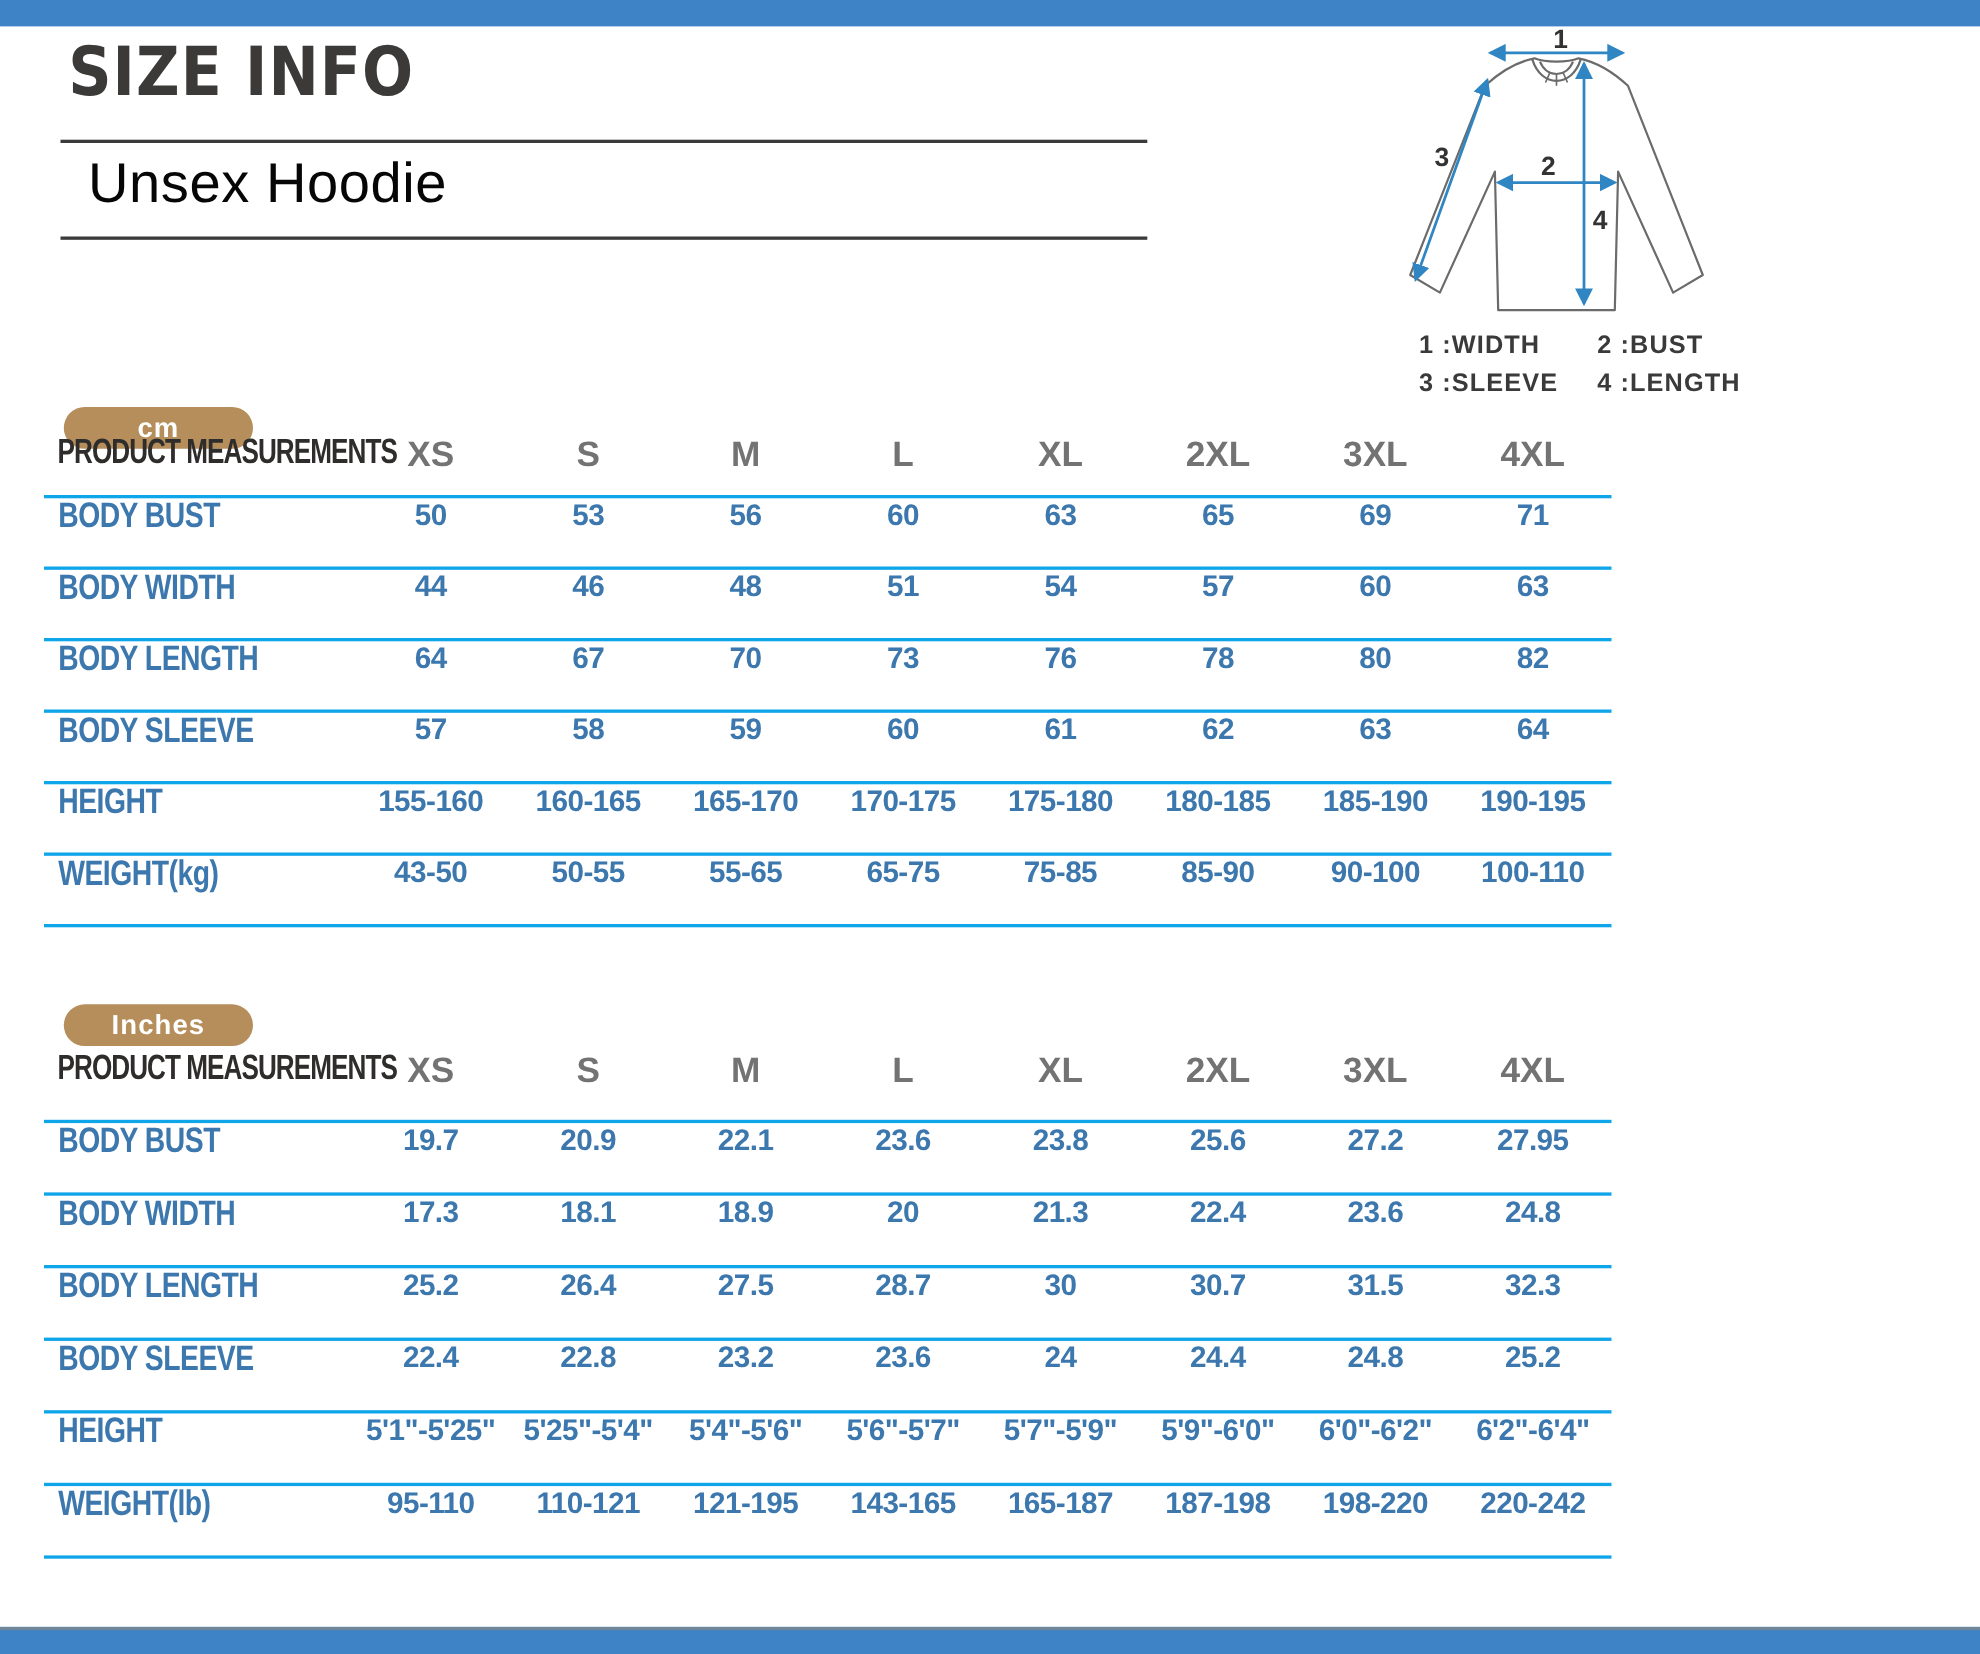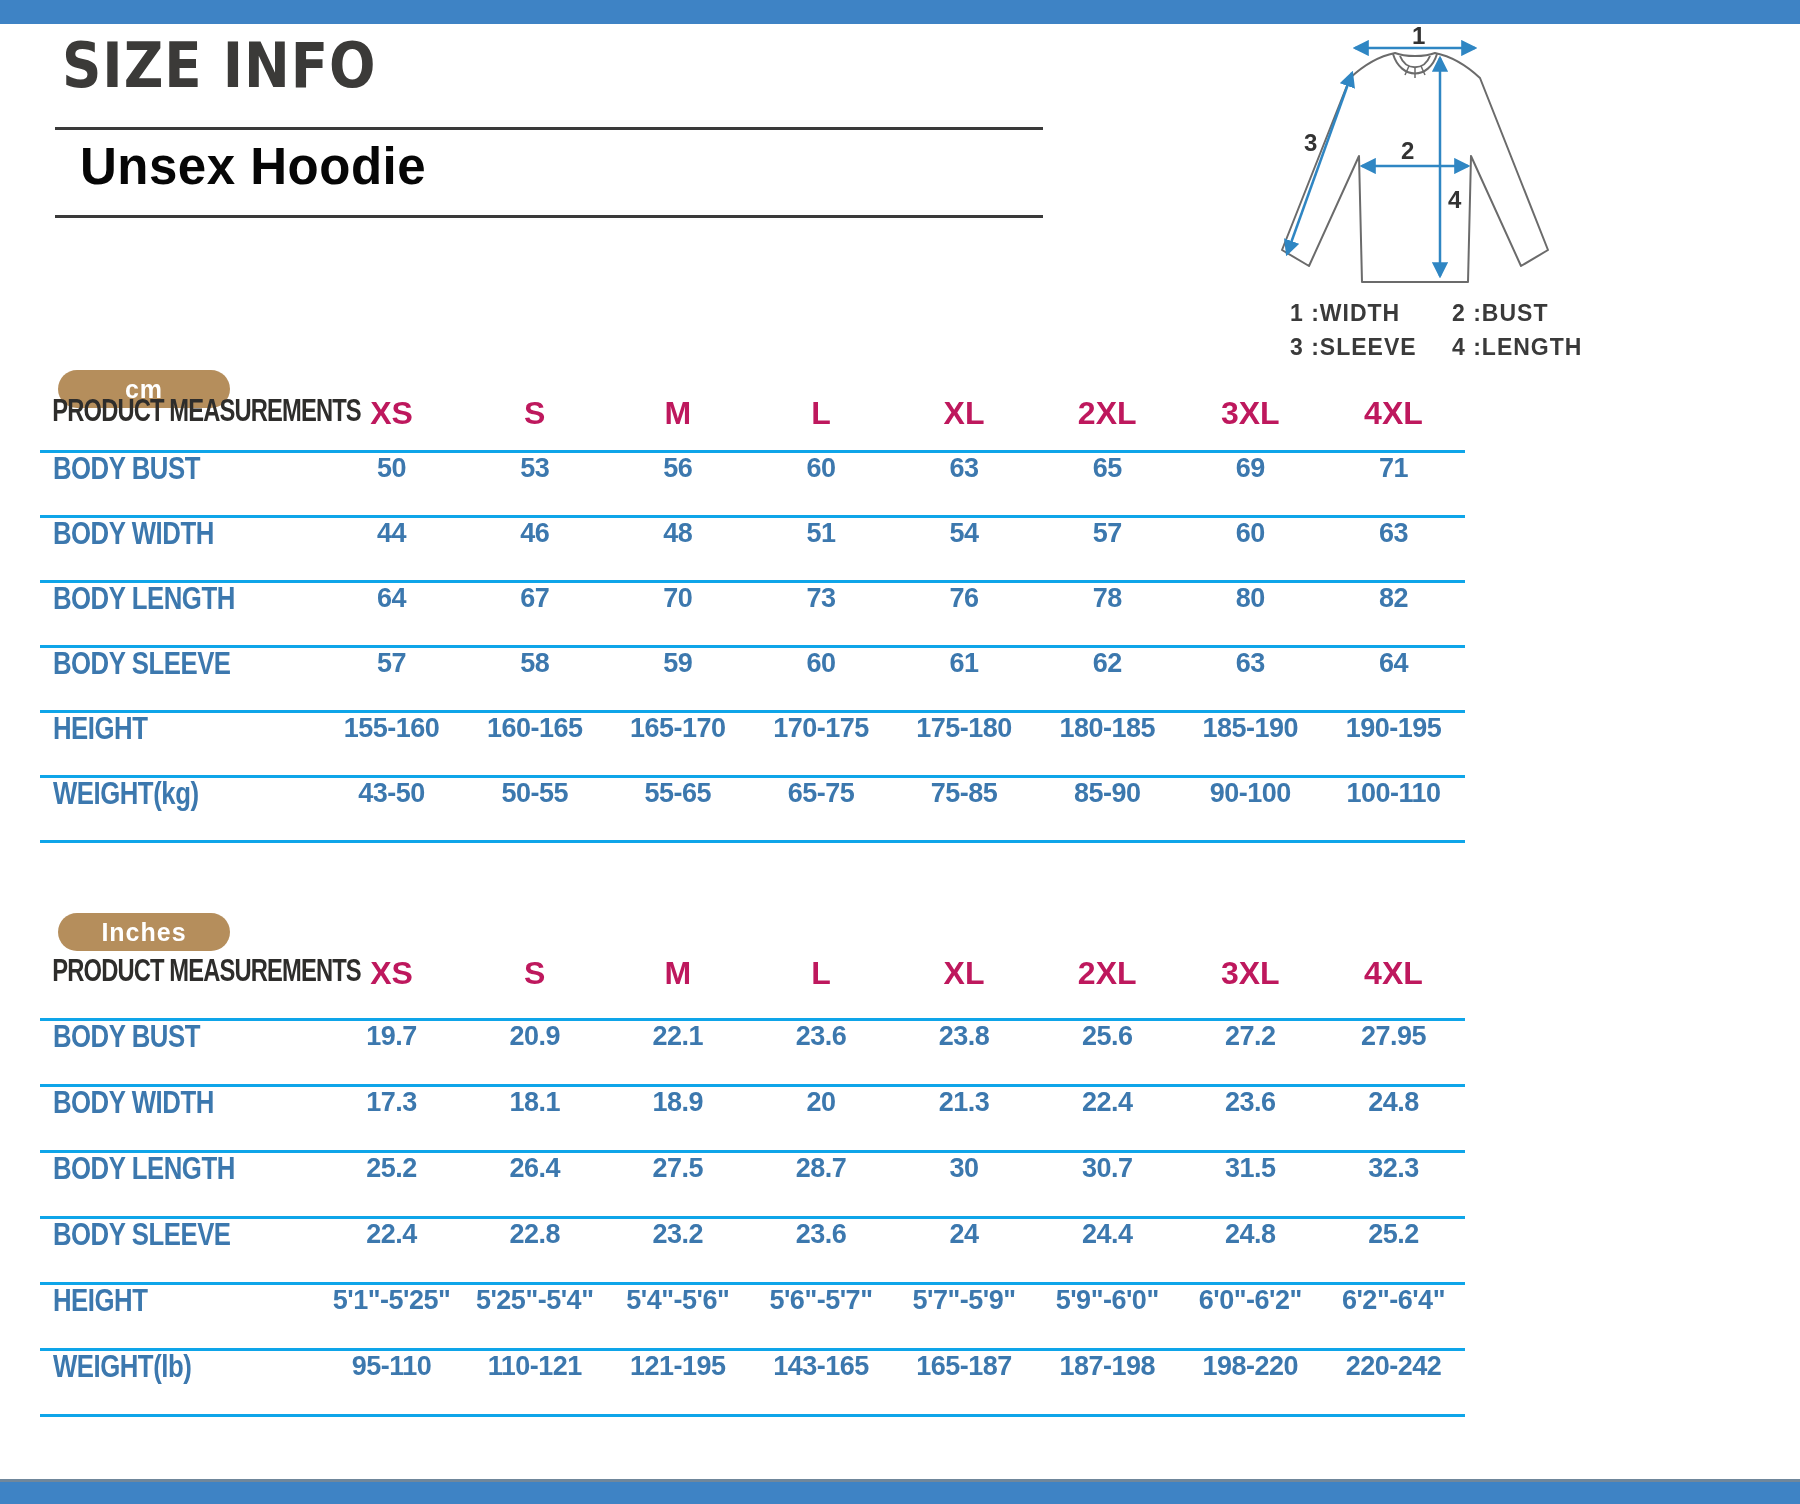--- a/index.html
+++ b/index.html
@@ -12,21 +12,21 @@
 
   .size-info{
     position:absolute;left:62px;top:30px;
     font-family:"DejaVu Sans",sans-serif;font-weight:bold;font-size:57px;
     color:#3b3a38;letter-spacing:1px;transform:scale(0.96,1.08);transform-origin:left top;
   }
   .rule{position:absolute;left:55px;width:988px;height:3px;background:#3a3a3a;}
   .rule1{top:127px;}
   .rule2{top:215px;}
   .subtitle{
-    position:absolute;left:80px;top:137px;font-size:51px;font-weight:bold;color:#060606;
+    position:absolute;left:80px;top:137px;font-size:51px;font-weight:normal;color:#060606;
     letter-spacing:0.5px;
     text-align:right;
   }
 
   .diagram{position:absolute;left:1255px;top:26px;width:320px;height:270px;}
   .legend{
     position:absolute;left:1290px;top:300px;display:grid;
     grid-template-columns:162px auto;row-gap:7px;
     font-size:23px;font-weight:bold;color:#3a3a3a;letter-spacing:1px;
   }
@@ -44,21 +44,21 @@
   .table-in{top:955px;}
   .trow{display:flex;align-items:flex-start;border-bottom:3px solid #0ea5e9;height:62px;}
   .table-in .trow{height:63px;}
   .thead{height:55px;}
   .tlabel{width:280px;padding-left:14px;flex:0 0 auto;box-sizing:border-box;white-space:nowrap;}
   .hlabel{
     font-size:27px;font-weight:bold;color:#2e2d2b;letter-spacing:-1px;
     transform:scale(0.88,1.18);transform-origin:left center;
   }
   .tcell{flex:1 1 0;text-align:center;}
-  .hsize{font-size:32px;font-weight:bold;color:#be185d;}
+  .hsize{font-size:32px;font-weight:bold;color:#737373;}
   .rlabel{
     font-size:28px;font-weight:bold;color:#3c78ae;letter-spacing:-0.5px;
     transform:scale(0.92,1.15);transform-origin:left center;
   }
   .rval{font-size:27px;font-weight:bold;color:#3c78ae;letter-spacing:-0.5px;}
 </style>
 </head>
 <body>
 
 <div class="top-bar"></div>

